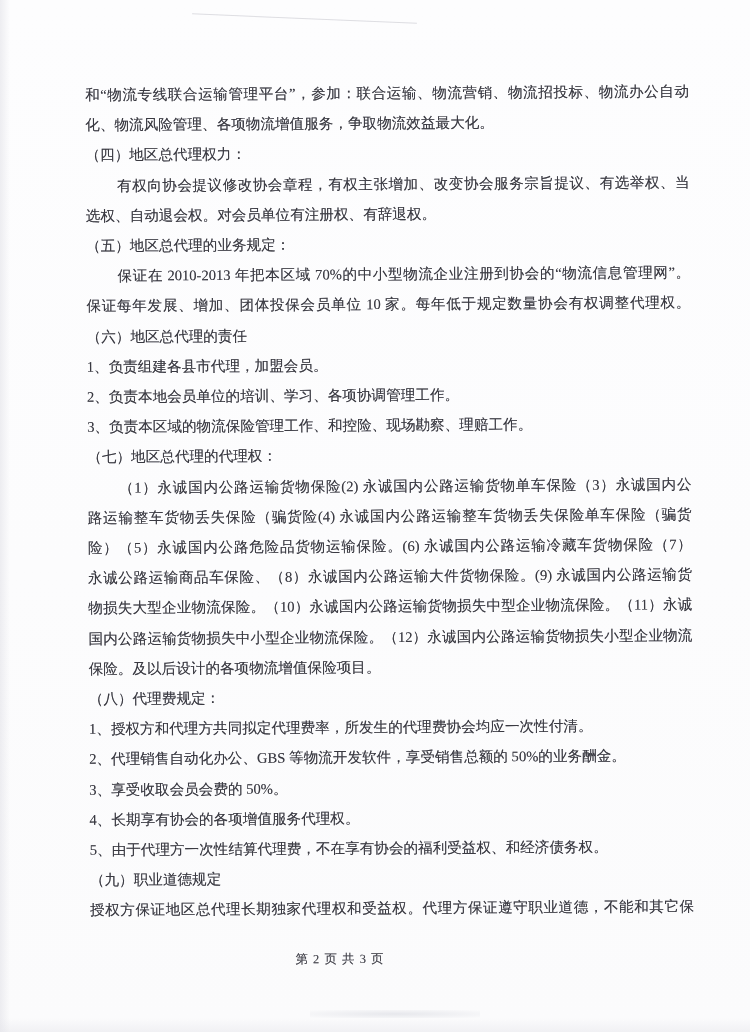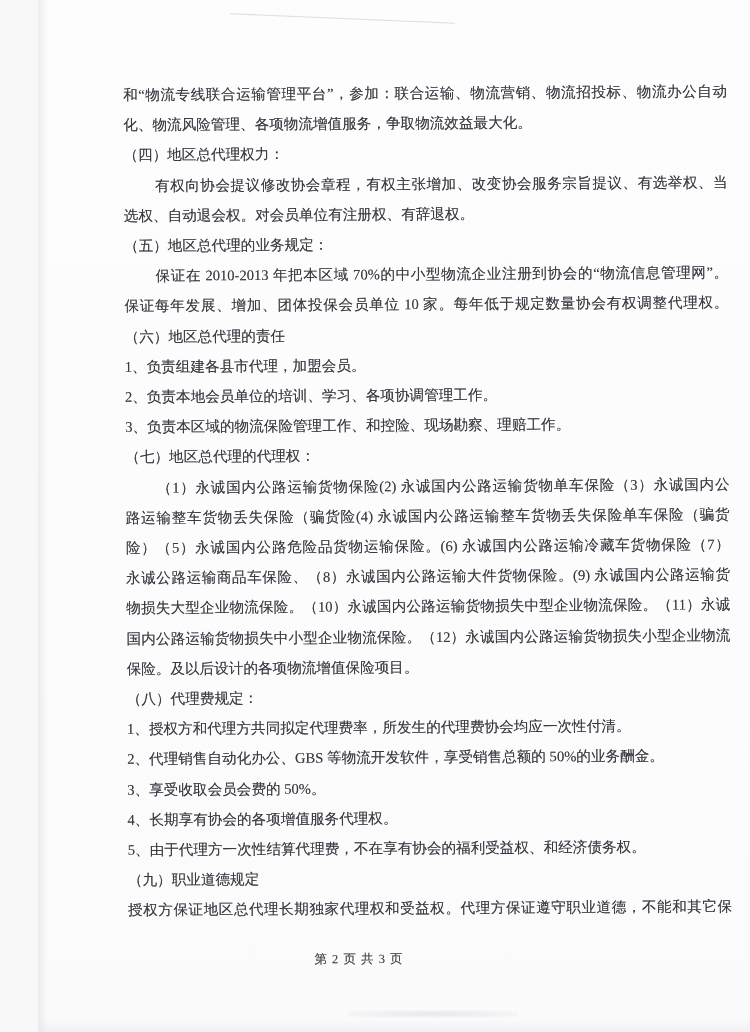--- a/index.html
+++ b/index.html
@@ -5,21 +5,20 @@
   html, body { margin: 0; padding: 0; }
   body {
     width: 750px; height: 1032px;
     background: #f8f8f9;
     overflow: hidden;
     font-family: "Liberation Serif", "DejaVu Serif", serif;
   }
   .page {
     position: absolute; inset: 0;
     background: linear-gradient(180deg, #fdfdfe 0%, #fcfcfd 55%, #fbfbfc 100%);
-    margin-left: 38px;
   }
   
   .edge-shade-left {
     position: absolute; left: 0; top: 0; bottom: 0; width: 10px;
     background: linear-gradient(90deg, rgba(224,224,230,0.55), rgba(224,224,230,0));
   }
   .edge-shade-bottom {
     position: absolute; left: 0; right: 0; bottom: 0; height: 14px;
     background: linear-gradient(0deg, rgba(228,228,234,0.45), rgba(228,228,234,0));
   }

